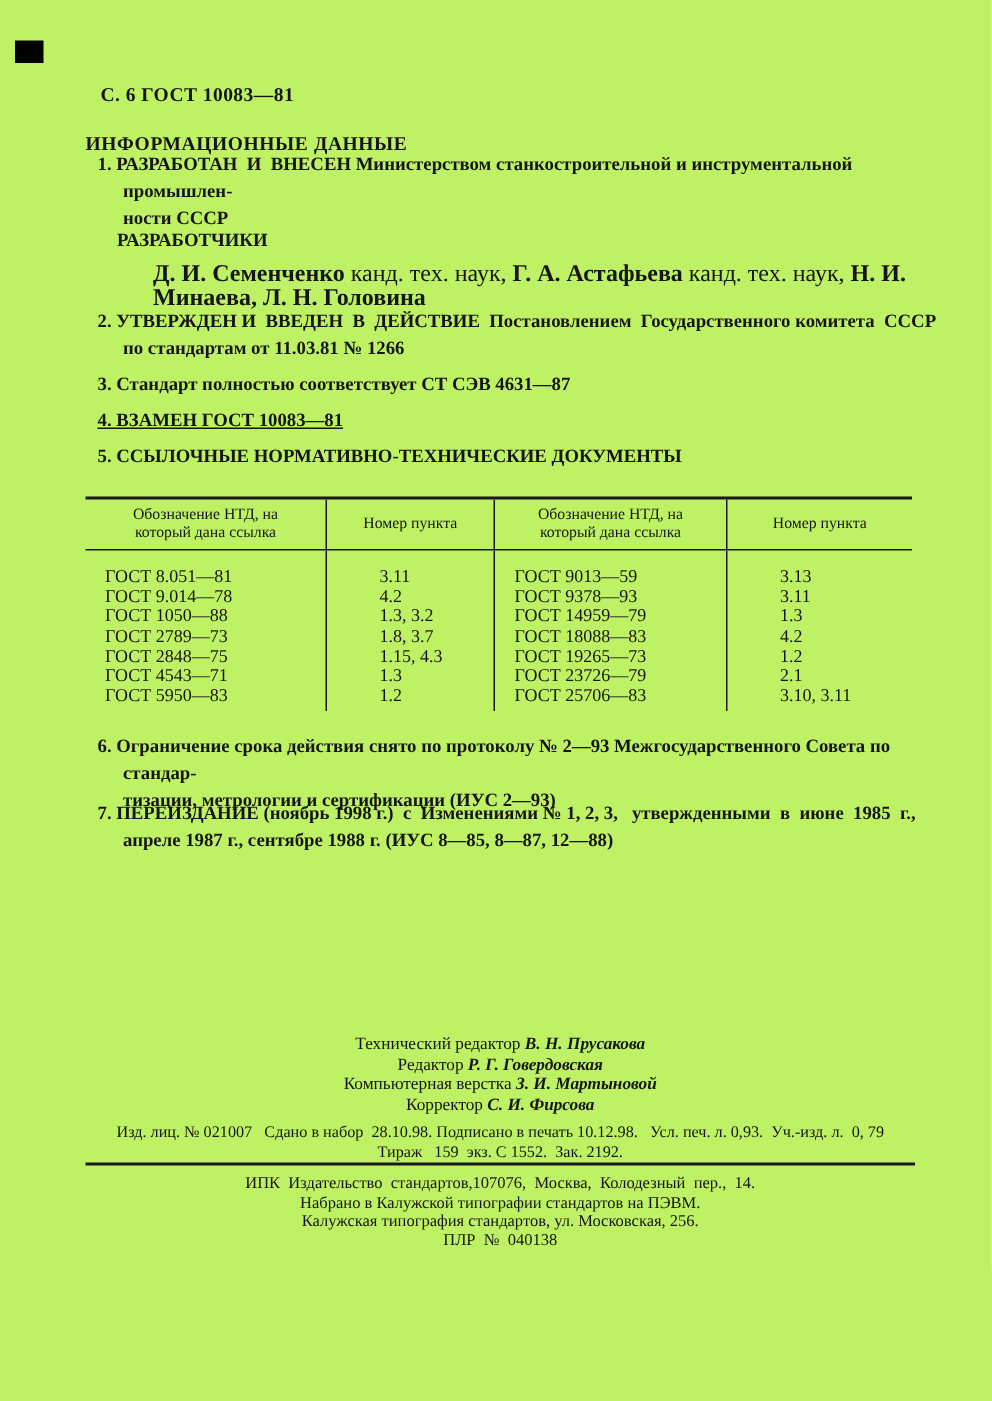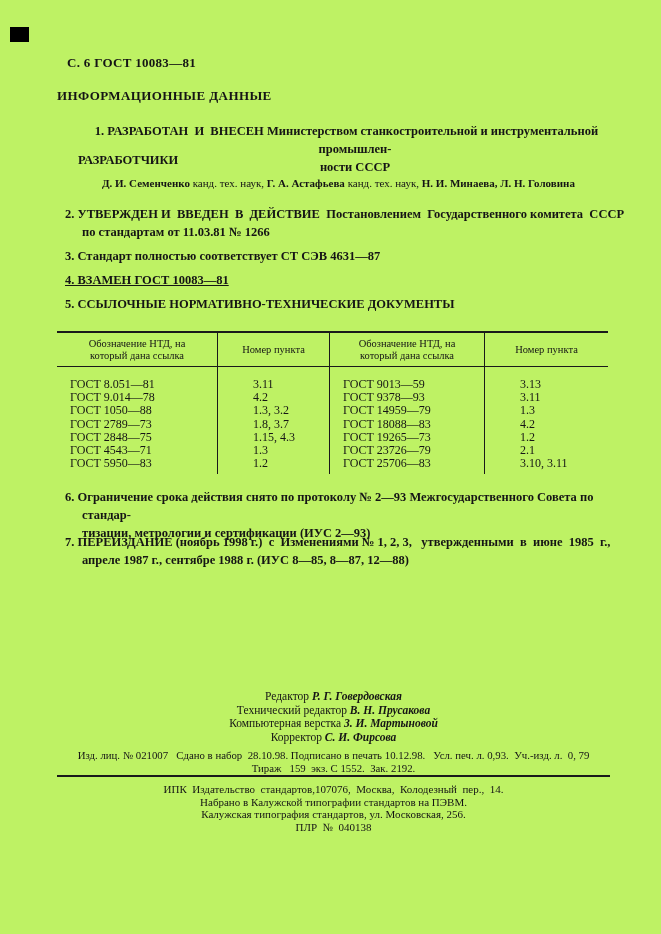--- a/index.html
+++ b/index.html
@@ -11,23 +11,23 @@
   .page{position:absolute;inset:0;background:#bef264;}
   .corner-mark{position:absolute;left:10px;top:27px;width:19px;height:15px;background:#000;}
   .content{position:absolute;left:57px;top:0;width:553px;height:934px;}
   .keep{white-space:pre-wrap;}
 
   .page-header{position:absolute;top:55px;left:10px;font-weight:bold;font-size:13px;letter-spacing:.3px;}
   .doc-title{position:absolute;top:88px;left:0;width:100%;text-align:left;font-weight:bold;font-size:13px;letter-spacing:.4px;}
 
   .item{position:absolute;left:8px;width:546px;margin:0;font-weight:bold;
         font-size:12.5px;line-height:18px;padding-left:17px;text-indent:-17px;}
-  #item1{top:122px;text-align:center;}
+  #item1{top:100px;}
   #dev-heading{position:absolute;left:21px;top:151px;margin:0;font-weight:bold;font-size:12.5px;}
-  #developers{position:absolute;left:45px;top:175px;margin:0;width:508px;font-size:11px;line-height:16px;}
+  #developers{position:absolute;left:45px;top:175px;margin:0;width:508px;font-size:16px;line-height:16px;}
   #developers .nm{font-weight:bold;}
   #item2{top:205px;}
   #item3{top:247px;}
   #item4{top:271px;text-decoration:underline;}
   #item5{top:295px;}
   #item6{top:488px;}
   #item7{top:533px;}
 
   .ref-table{position:absolute;top:331px;left:0;width:551px;border-top:2px solid #1a1a1a;}
   .thead,.tbody{display:grid;grid-template-columns:161px 112px 155px 1fr;}
@@ -120,22 +120,22 @@
           <div class="tline">3.10, 3.11</div>
         </div>
       </div>
     </div>
 
     <p class="item" id="item6"><span class="keep">6. Ограничение срока действия снято по протоколу № 2—93 Межгосударственного Совета по стандар-</span><br><span class="keep">тизации, метрологии и сертификации (ИУС 2—93)</span></p>
 
     <p class="item" id="item7"><span class="keep">7. ПЕРЕИЗДАНИЕ (ноябрь 1998 г.)  с  Изменениями № 1, 2, 3,   утвержденными  в  июне  1985  г.,</span><br><span class="keep">апреле 1987 г., сентябре 1988 г. (ИУС 8—85, 8—87, 12—88)</span></p>
 
     <div class="credits">
+      <div><span class="keep">Технический редактор </span><span class="nm keep">В. Н. Прусакова</span></div>
       <div><span class="keep">Редактор </span><span class="nm keep">Р. Г. Говердовская</span></div>
-      <div><span class="keep">Технический редактор </span><span class="nm keep">В. Н. Прусакова</span></div>
       <div><span class="keep">Компьютерная верстка </span><span class="nm keep">З. И. Мартыновой</span></div>
       <div><span class="keep">Корректор </span><span class="nm keep">С. И. Фирсова</span></div>
     </div>
 
     <div class="imprint">
       <div class="keep">Изд. лиц. № 021007   Сдано в набор  28.10.98. Подписано в печать 10.12.98.   Усл. печ. л. 0,93.  Уч.-изд. л.  0, 79</div>
       <div class="keep">Тираж   159  экз. С 1552.  Зак. 2192.</div>
     </div>
 
     <div class="footer-rule"></div>

